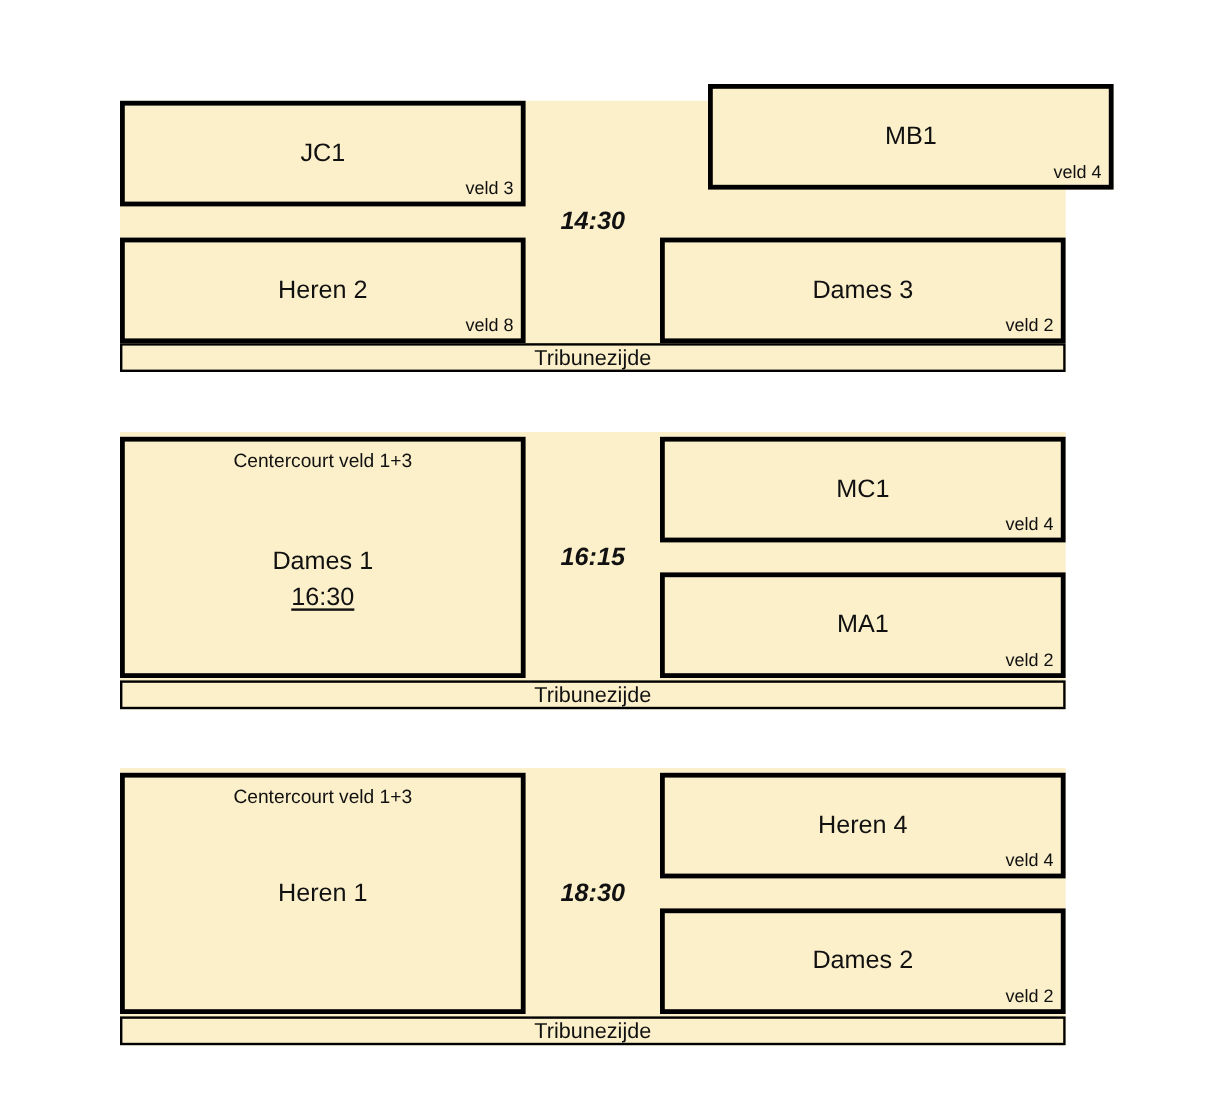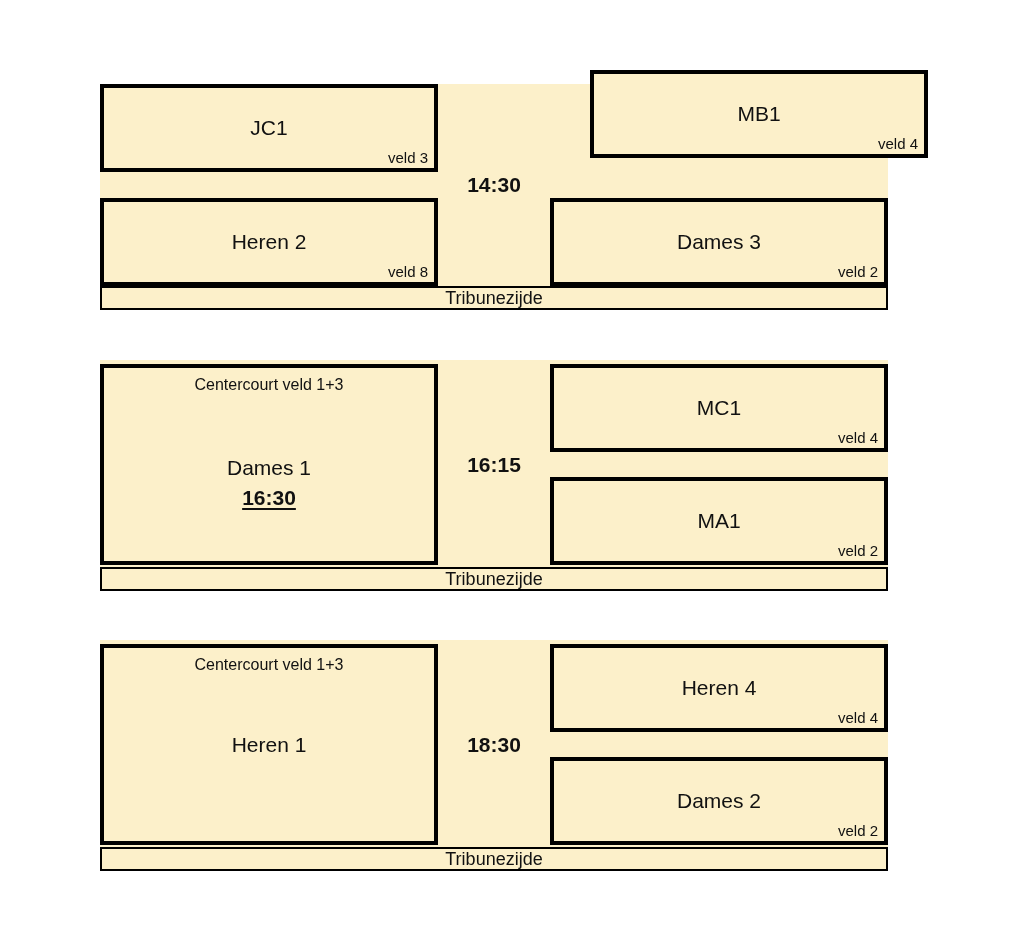--- a/index.html
+++ b/index.html
@@ -37,20 +37,21 @@
     bottom: 2px;
     font-size: 15px;
   }
   .time {
     position: absolute;
     display: flex;
     align-items: center;
     justify-content: center;
     font-size: 21px;
     font-weight: bold;
+    font-style: italic;
   }
   .bar {
     position: absolute;
     background: var(--fill, #FCF0CA);
     border: 2px solid var(--line, #000000);
     box-sizing: border-box;
     display: flex;
     align-items: flex-start;
     justify-content: center;
     font-size: 18px;
@@ -58,21 +59,21 @@
   .cc-header {
     position: absolute;
     top: 8px;
     left: 0;
     width: 100%;
     text-align: center;
     font-size: 16px;
   }
   .sub-time {
     font-size: 21px;
-    font-weight: bold;
+    font-weight: normal;
     text-decoration: underline;
     text-decoration-thickness: 2px;
     text-underline-offset: 3px;
     margin-top: 5px;
   }
   .pad-down { padding-top: 36px; }
 
   
   #bd1  { left: 100px; top: 84px;  width: 788px; height: 226px; }
   #b1lt { left: 100px; top: 84px;  width: 338px; height: 88px; align-items: center; }

